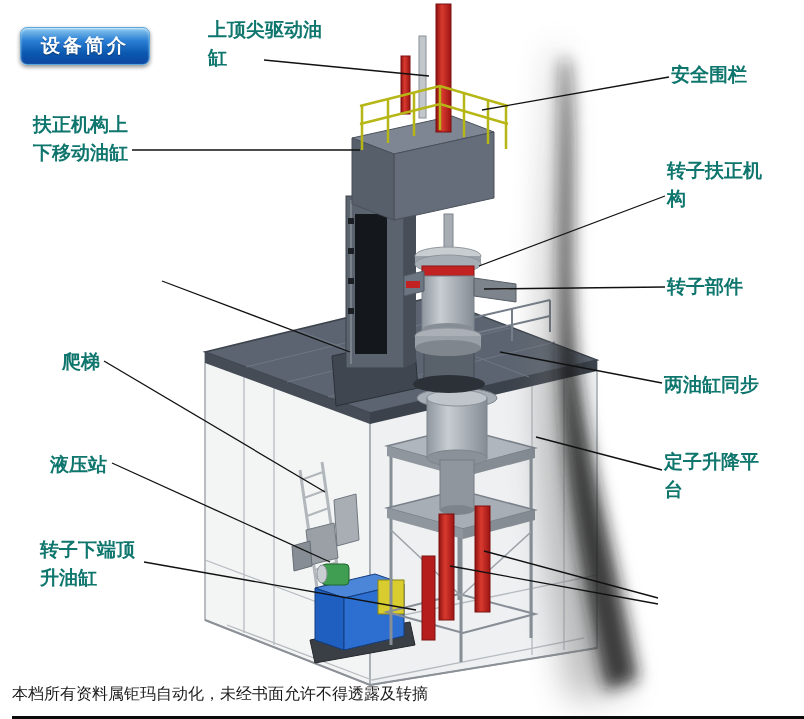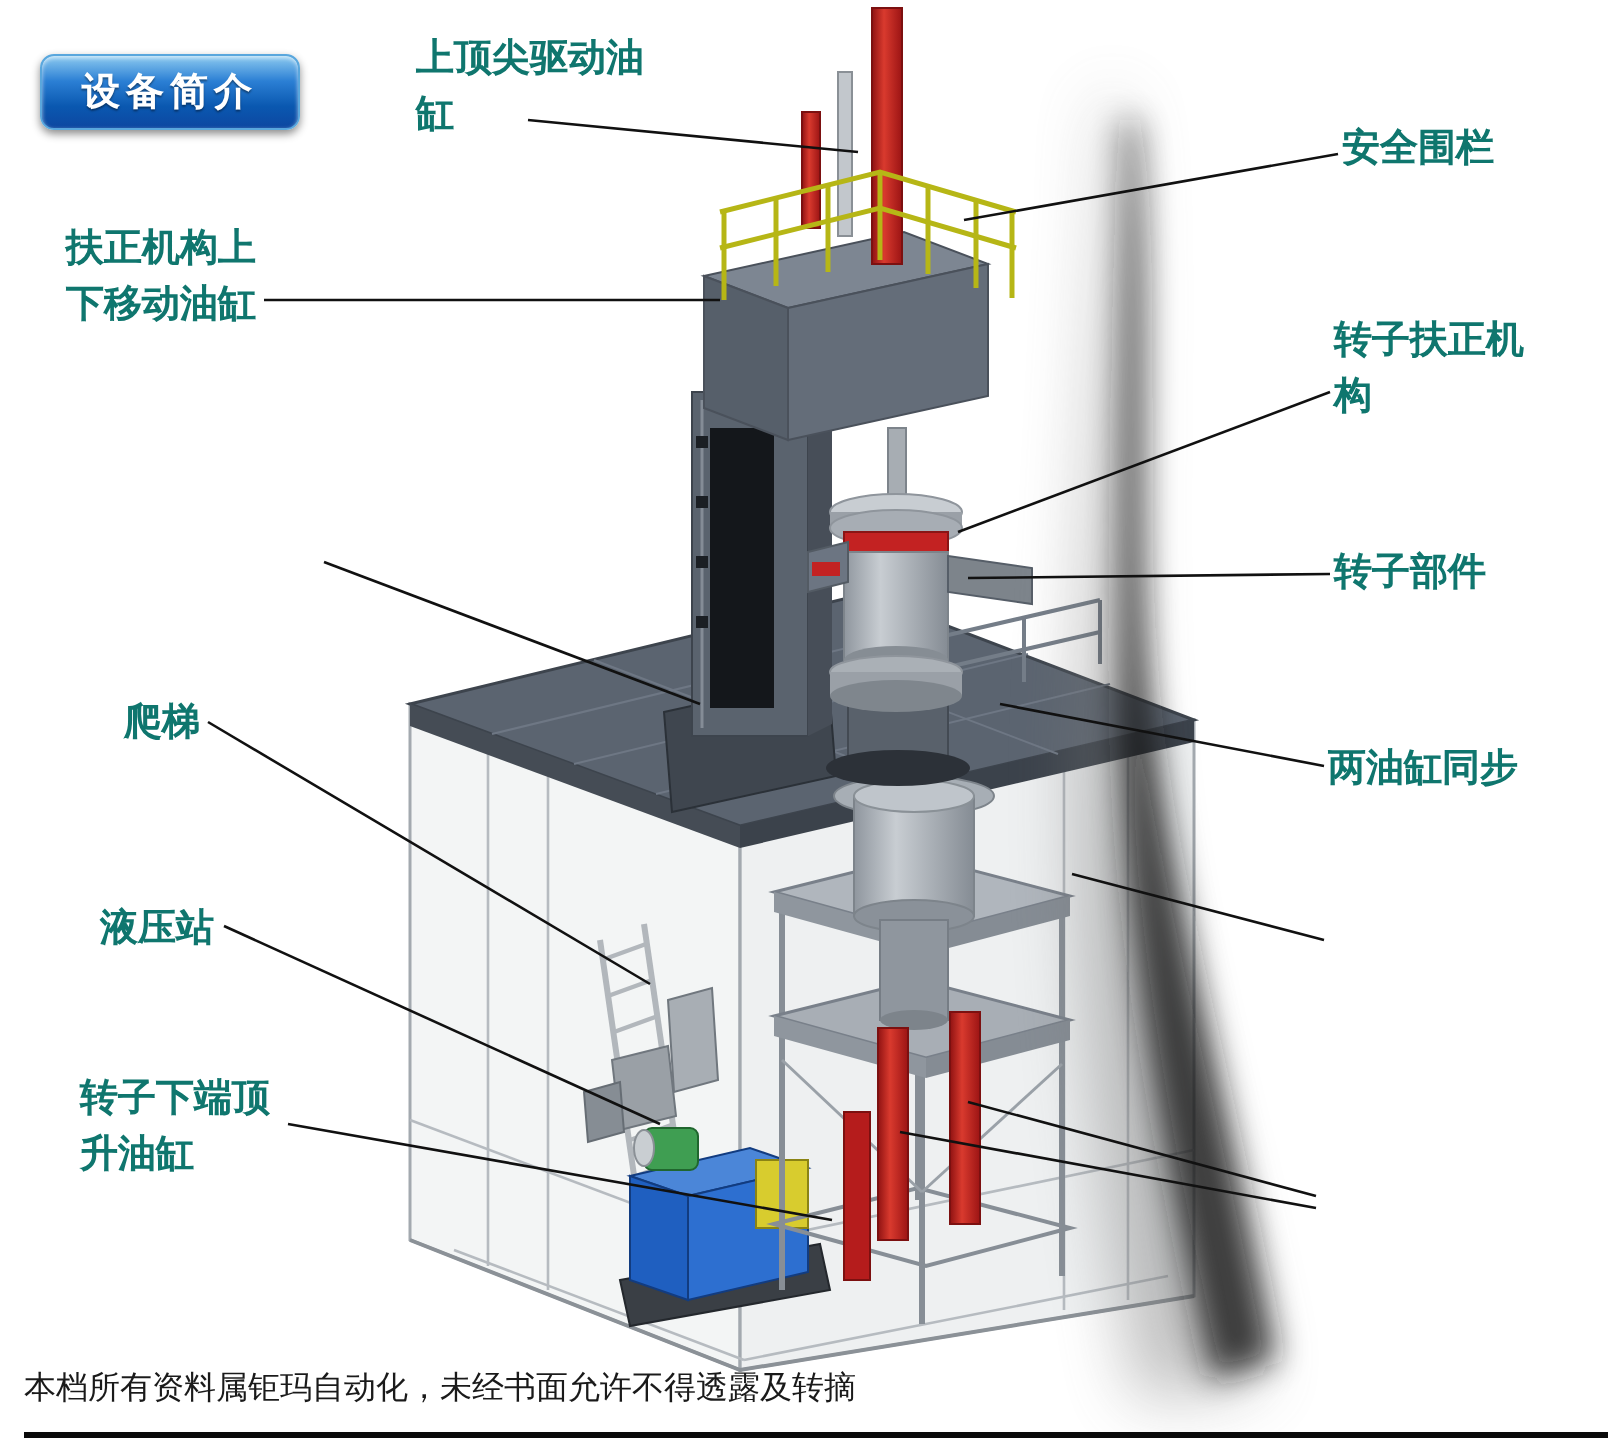--- a/index.html
+++ b/index.html
@@ -240,18 +240,19 @@
   <div class="badge">设备简介</div>
 
   <div class="lbl lbl-0">上顶尖驱动油缸</div>
   <div class="lbl lbl-1">安全围栏</div>
   <div class="lbl lbl-3">转子扶正机构</div>
   <div class="lbl lbl-2">扶正机构上下移动油缸</div>
   <div class="lbl lbl-5">转子部件</div>
   <div class="lbl lbl-6">爬梯</div>
   <div class="lbl lbl-7">两油缸同步</div>
   <div class="lbl lbl-8">液压站</div>
+  <div class="lbl lbl-9">定子升降平台</div>
   <div class="lbl lbl-10">转子下端顶升油缸</div>
 
   <div class="footer">本档所有资料属钜玛自动化，未经书面允许不得透露及转摘</div>
   <div class="bottom-rule"></div>
 
 </div>
 
 </body></html>

